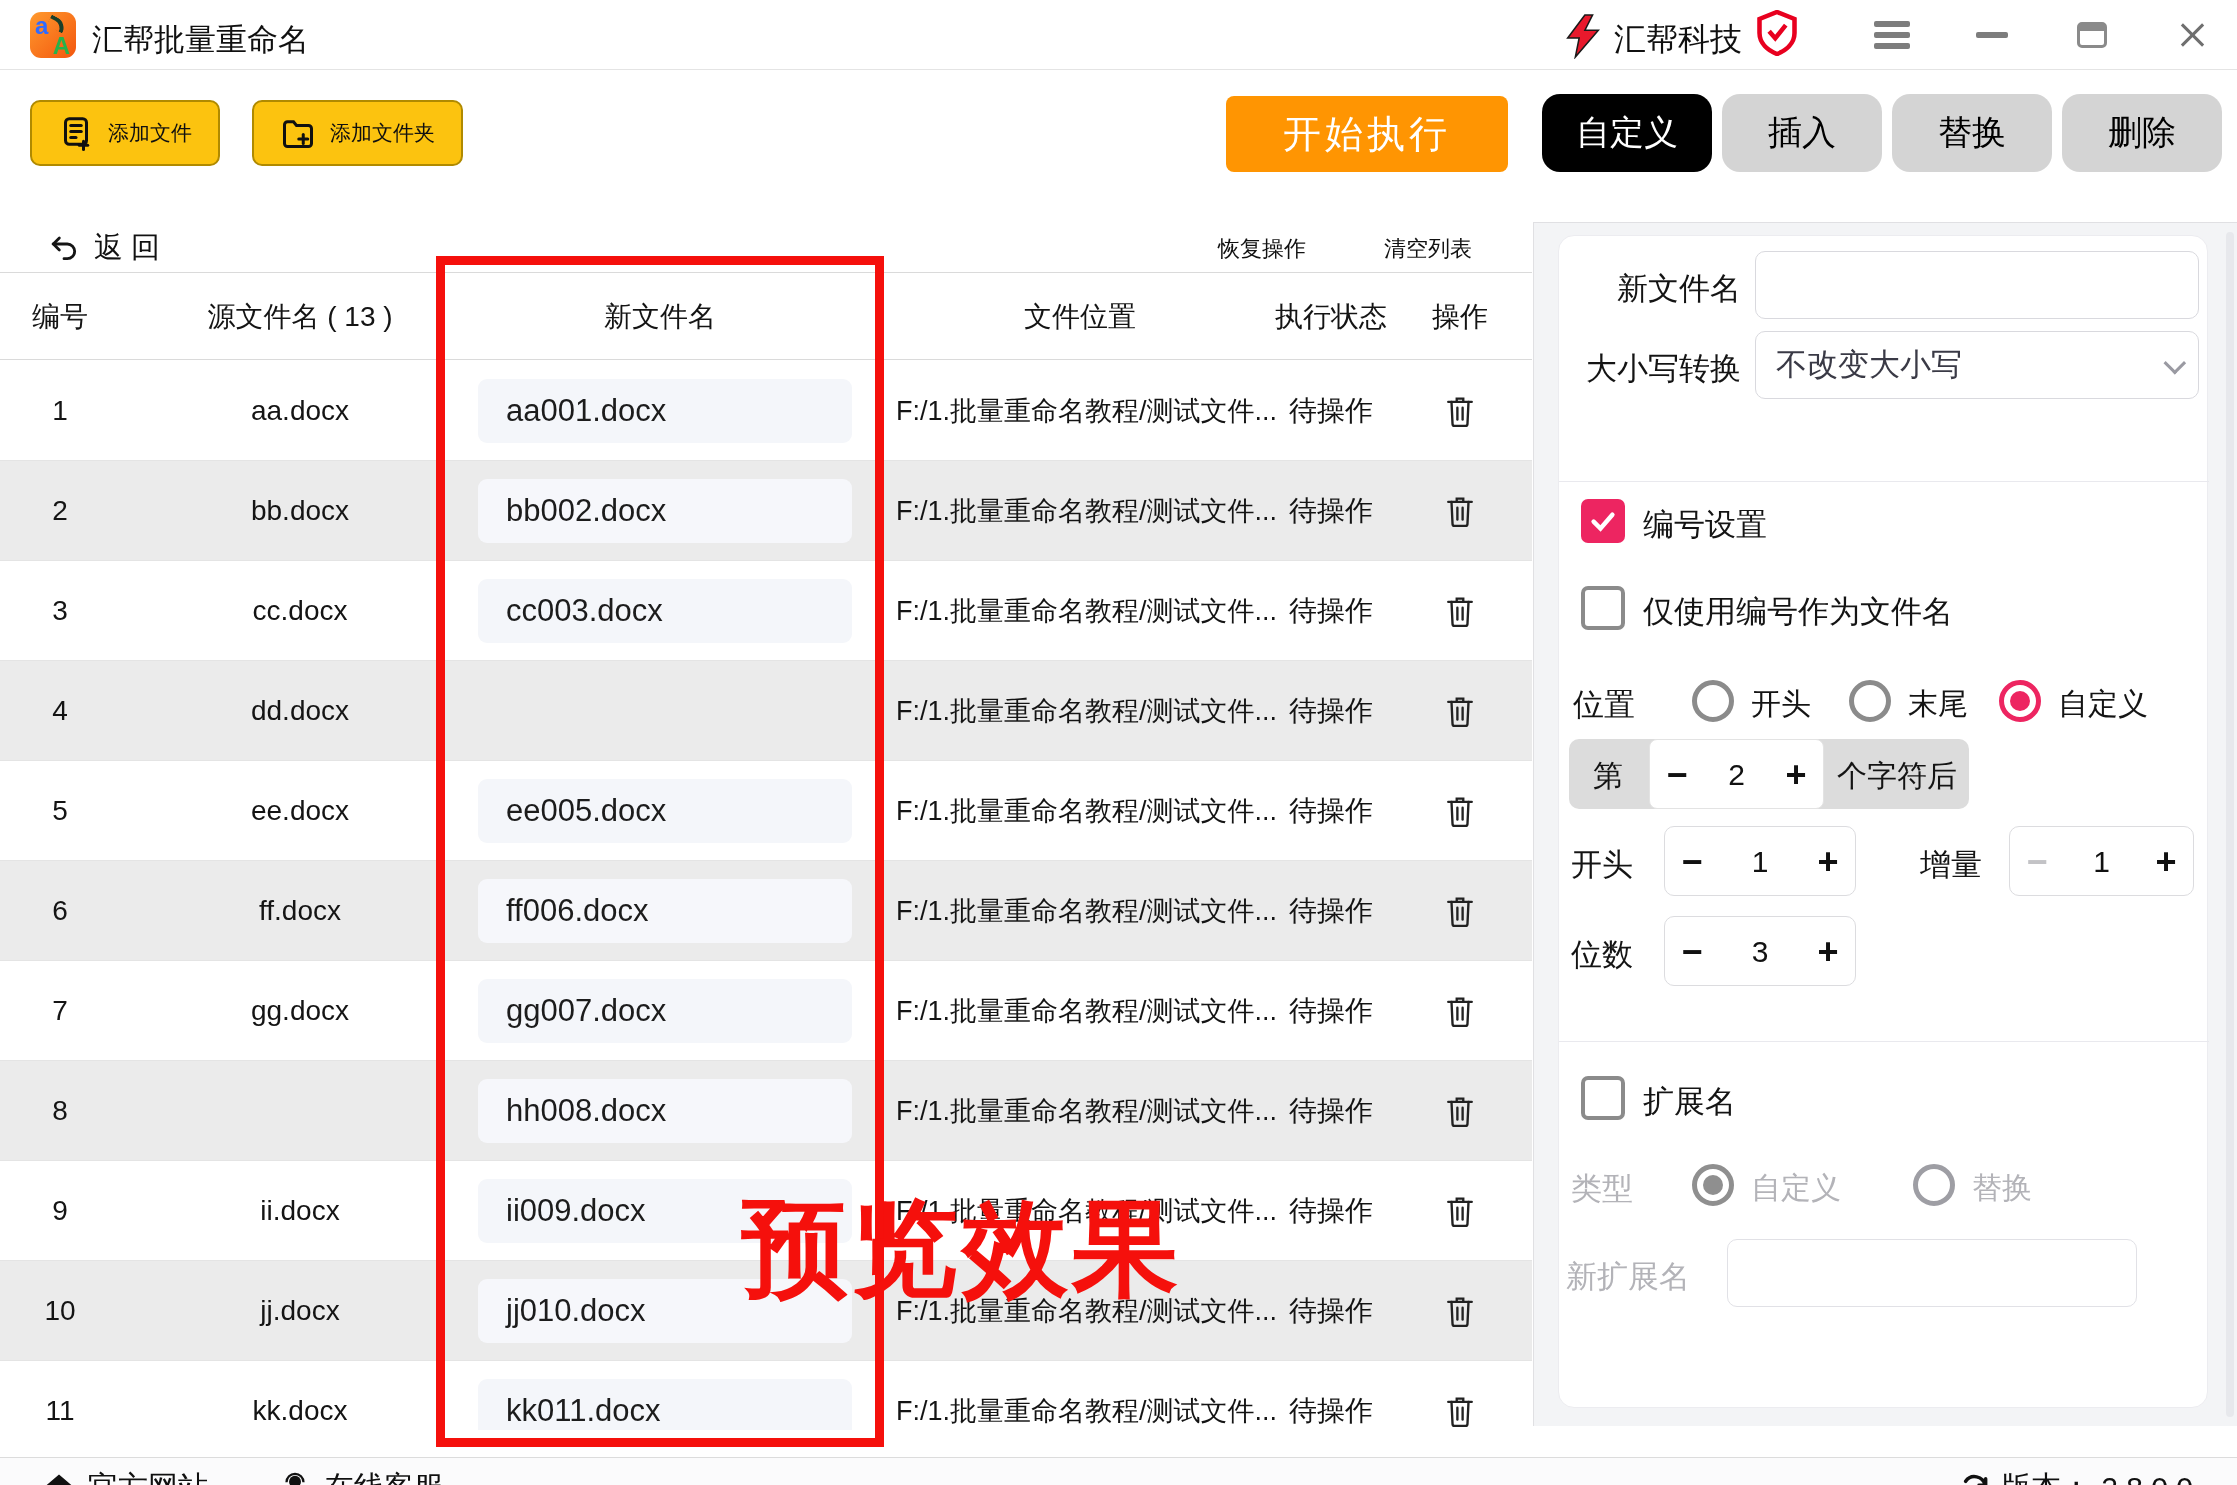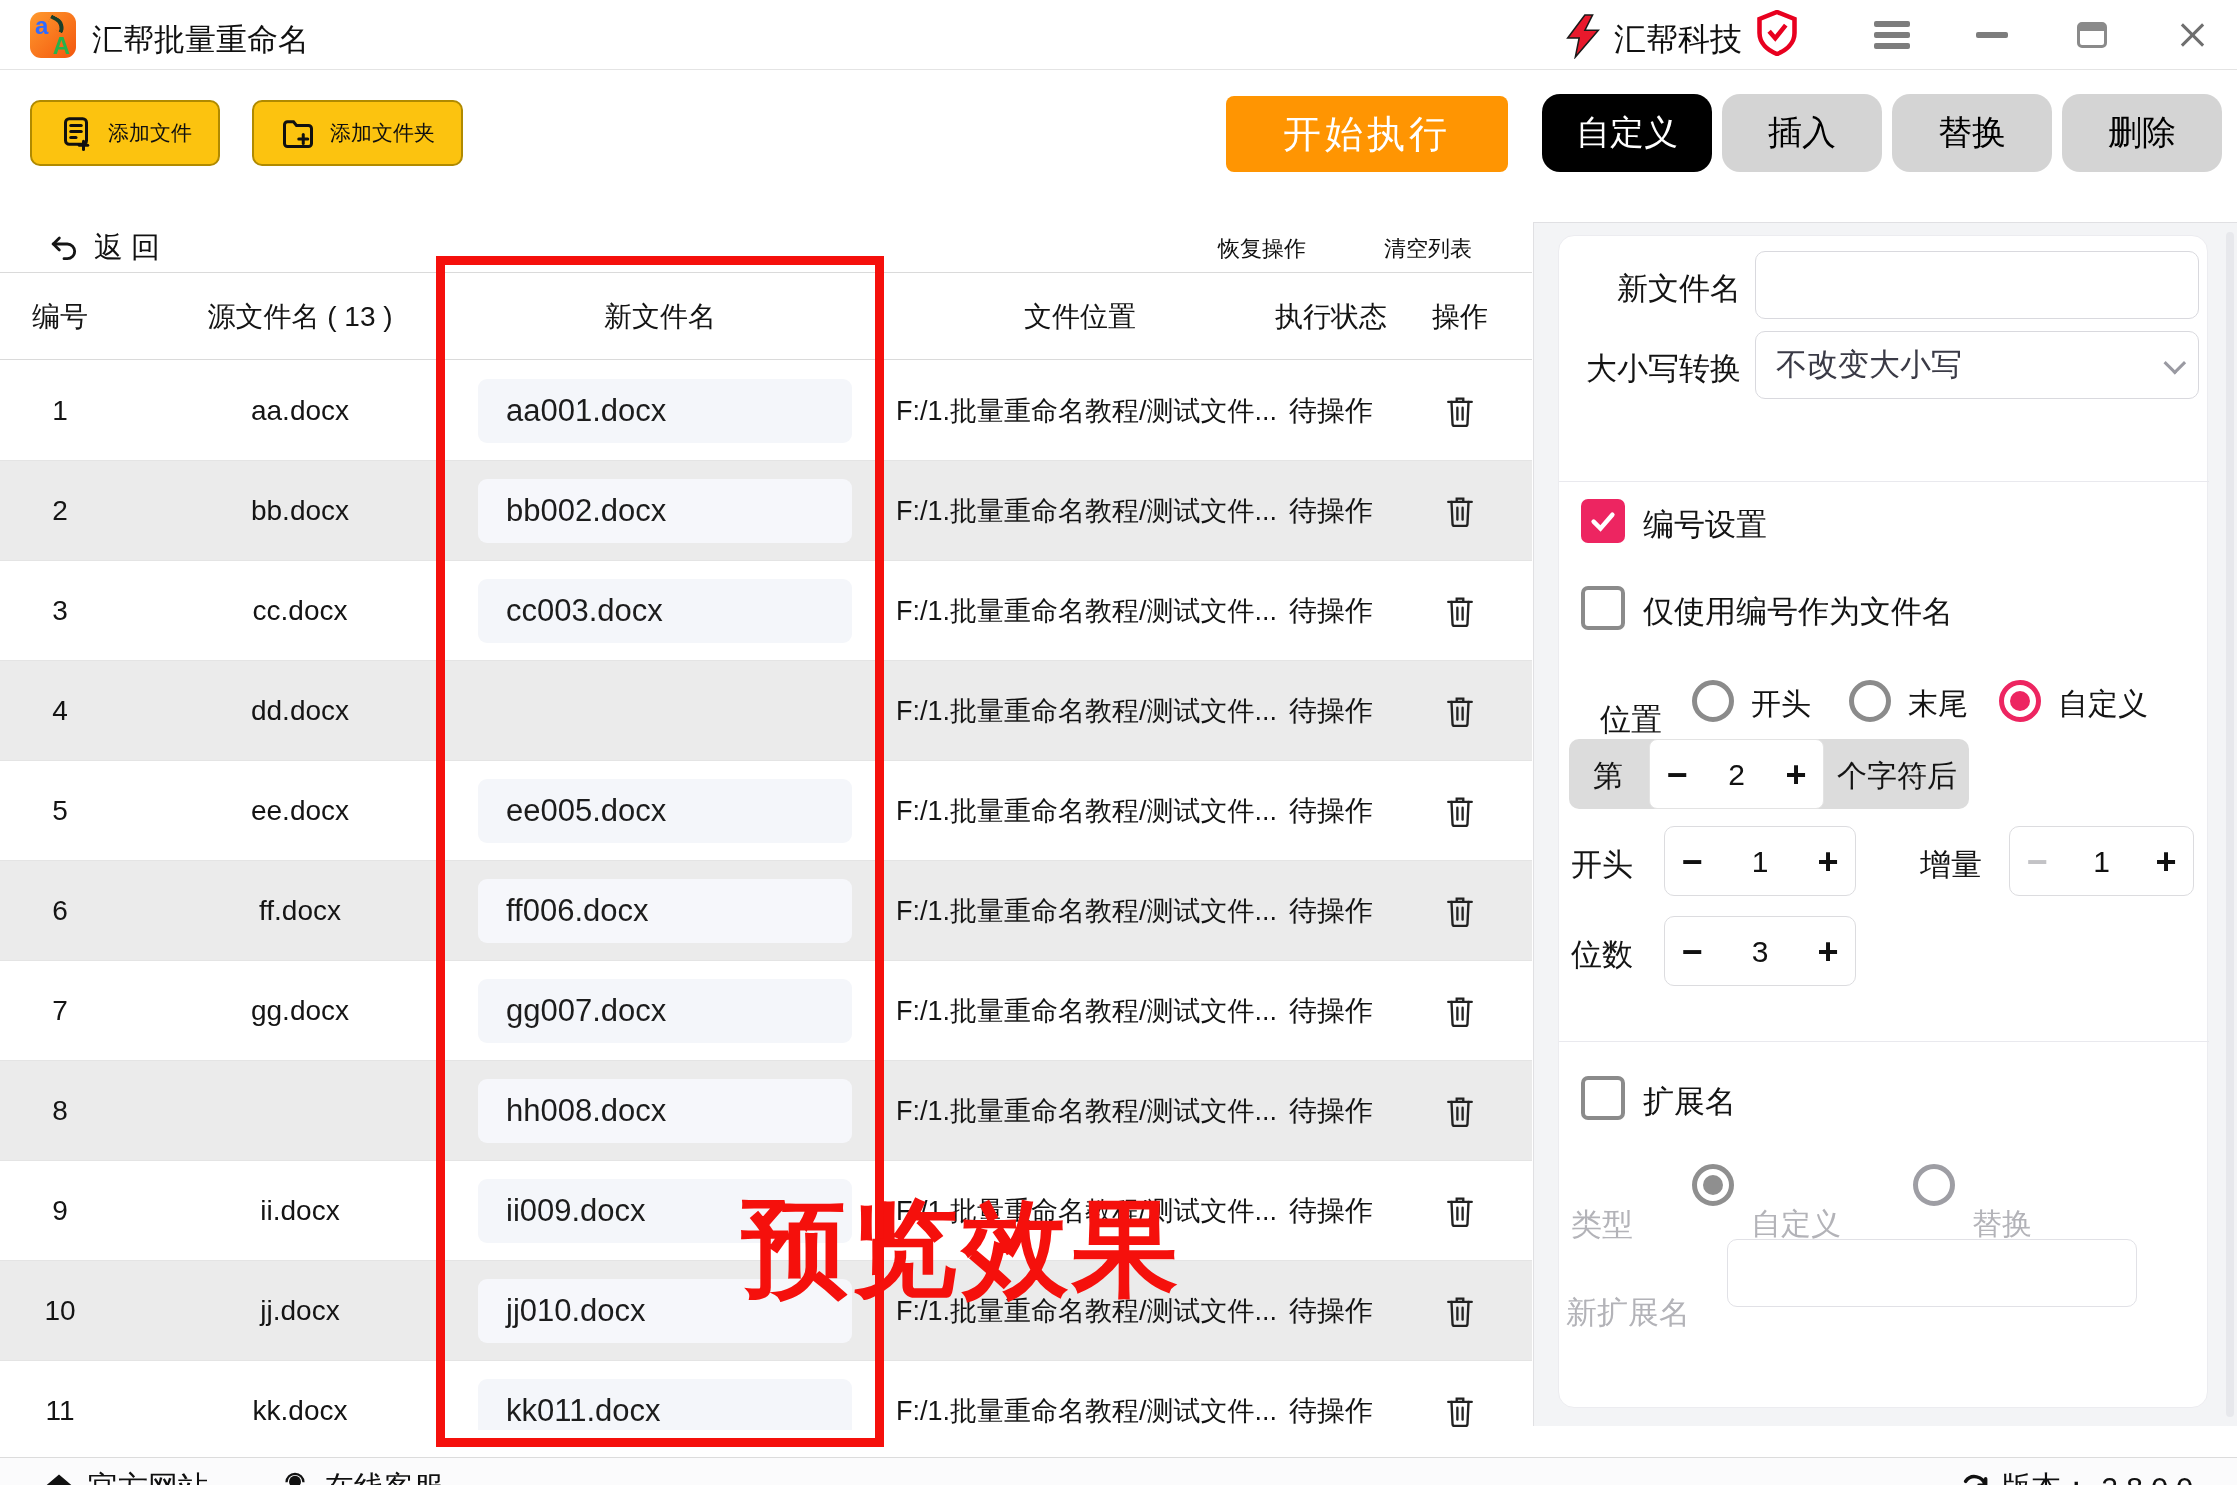--- a/index.html
+++ b/index.html
@@ -83,21 +83,21 @@
   .chev { position:absolute; right:18px; top:26px; width:16px; height:16px; border-right:3px solid #9a9aa2; border-bottom:3px solid #9a9aa2; transform:rotate(45deg) translateY(-4px); }
   .chk { position:absolute; width:44px; height:44px; border:4px solid #8b8b8b; border-radius:7px; background:#fff; cursor:pointer; }
   .chk.checked { border:none; background:#ed2561; display:flex; align-items:center; justify-content:center; }
   .chklabel { position:absolute; font-size:31px; color:#141414; }
   .radio { position:absolute; width:42px; height:42px; border-radius:50%; border:5px solid #8b8b8b; background:#fff; cursor:pointer; }
   .radio.sel { border-color:#ed2561; }
   .radio.sel:after { content:""; position:absolute; left:6px; top:6px; width:20px; height:20px; border-radius:50%; background:#ed2561; }
   .radio.gsel { border-color:#8f8f8f; }
   .radio.gsel:after { content:""; position:absolute; left:6px; top:6px; width:20px; height:20px; border-radius:50%; background:#8f8f8f; }
   .rlabel { position:absolute; font-size:30px; color:#141414; }
-  .dis-t { color:#b3b3b8 !important;margin-top:36px; }
+  .dis-t { color:#b3b3b8 !important; }
   .stepgroup { position:absolute; left:10px; width:400px; height:70px; background:#dcdcdc; border-radius:10px; }
   .stepgroup .pre { position:absolute; left:24px; top:17px; font-size:30px; }
   .stepgroup .suf { position:absolute; left:268px; top:17px; font-size:30px; }
   .stepgroup .inner { position:absolute; left:80px; top:0; width:175px; height:70px; background:#fff; border:1px solid #e3e3e3; border-radius:8px; }
   .stepper { position:absolute; height:70px; background:#fff; border:1px solid #dcdcdf; border-radius:10px; }
   .sbtn { position:absolute; top:0; width:54px; height:70px; display:flex; align-items:center; justify-content:center; font-size:36px; font-weight:700; color:#111; cursor:pointer; }
   .sbtn.right { right:0; }
   .sbtn.disabled { color:#c3c3c6; }
   .sval { position:absolute; left:0; width:100%; height:70px; display:flex; align-items:center; justify-content:center; font-size:30px; color:#111; }
 
@@ -402,21 +402,21 @@
   <div class="chk checked" style="left:22px; top:263px;">
     <svg width="30" height="30" viewBox="0 0 24 24" fill="none" stroke="#fff" stroke-width="3.6" stroke-linecap="round">
         <polyline points="4.5,12.5 10,18 19.5,7"></polyline>
       </svg>
   </div>
   <div class="chklabel" style="left:84px; top:268px;">编号设置</div>
 
   <div class="chk" style="left:22px; top:350px;"></div>
   <div class="chklabel" style="left:84px; top:355px;">仅使用编号作为文件名</div>
 
-  <div class="plabel" style="left:14px; top:463px;margin-left:27px;">位置</div>
+  <div class="plabel" style="left:14px; top:448px;">位置</div>
   <div class="radio" style="left:133px; top:444px;"></div>
   <div class="rlabel" style="left:192px; top:448px;">开头</div>
   <div class="radio" style="left:290px; top:444px;"></div>
   <div class="rlabel" style="left:349px; top:448px;">末尾</div>
   <div class="radio sel" style="left:440px; top:444px;"></div>
   <div class="rlabel" style="left:499px; top:448px;">自定义</div>
 
   <div class="stepgroup" style="top:503px;">
     <span class="pre">第</span>
     <div class="inner">

